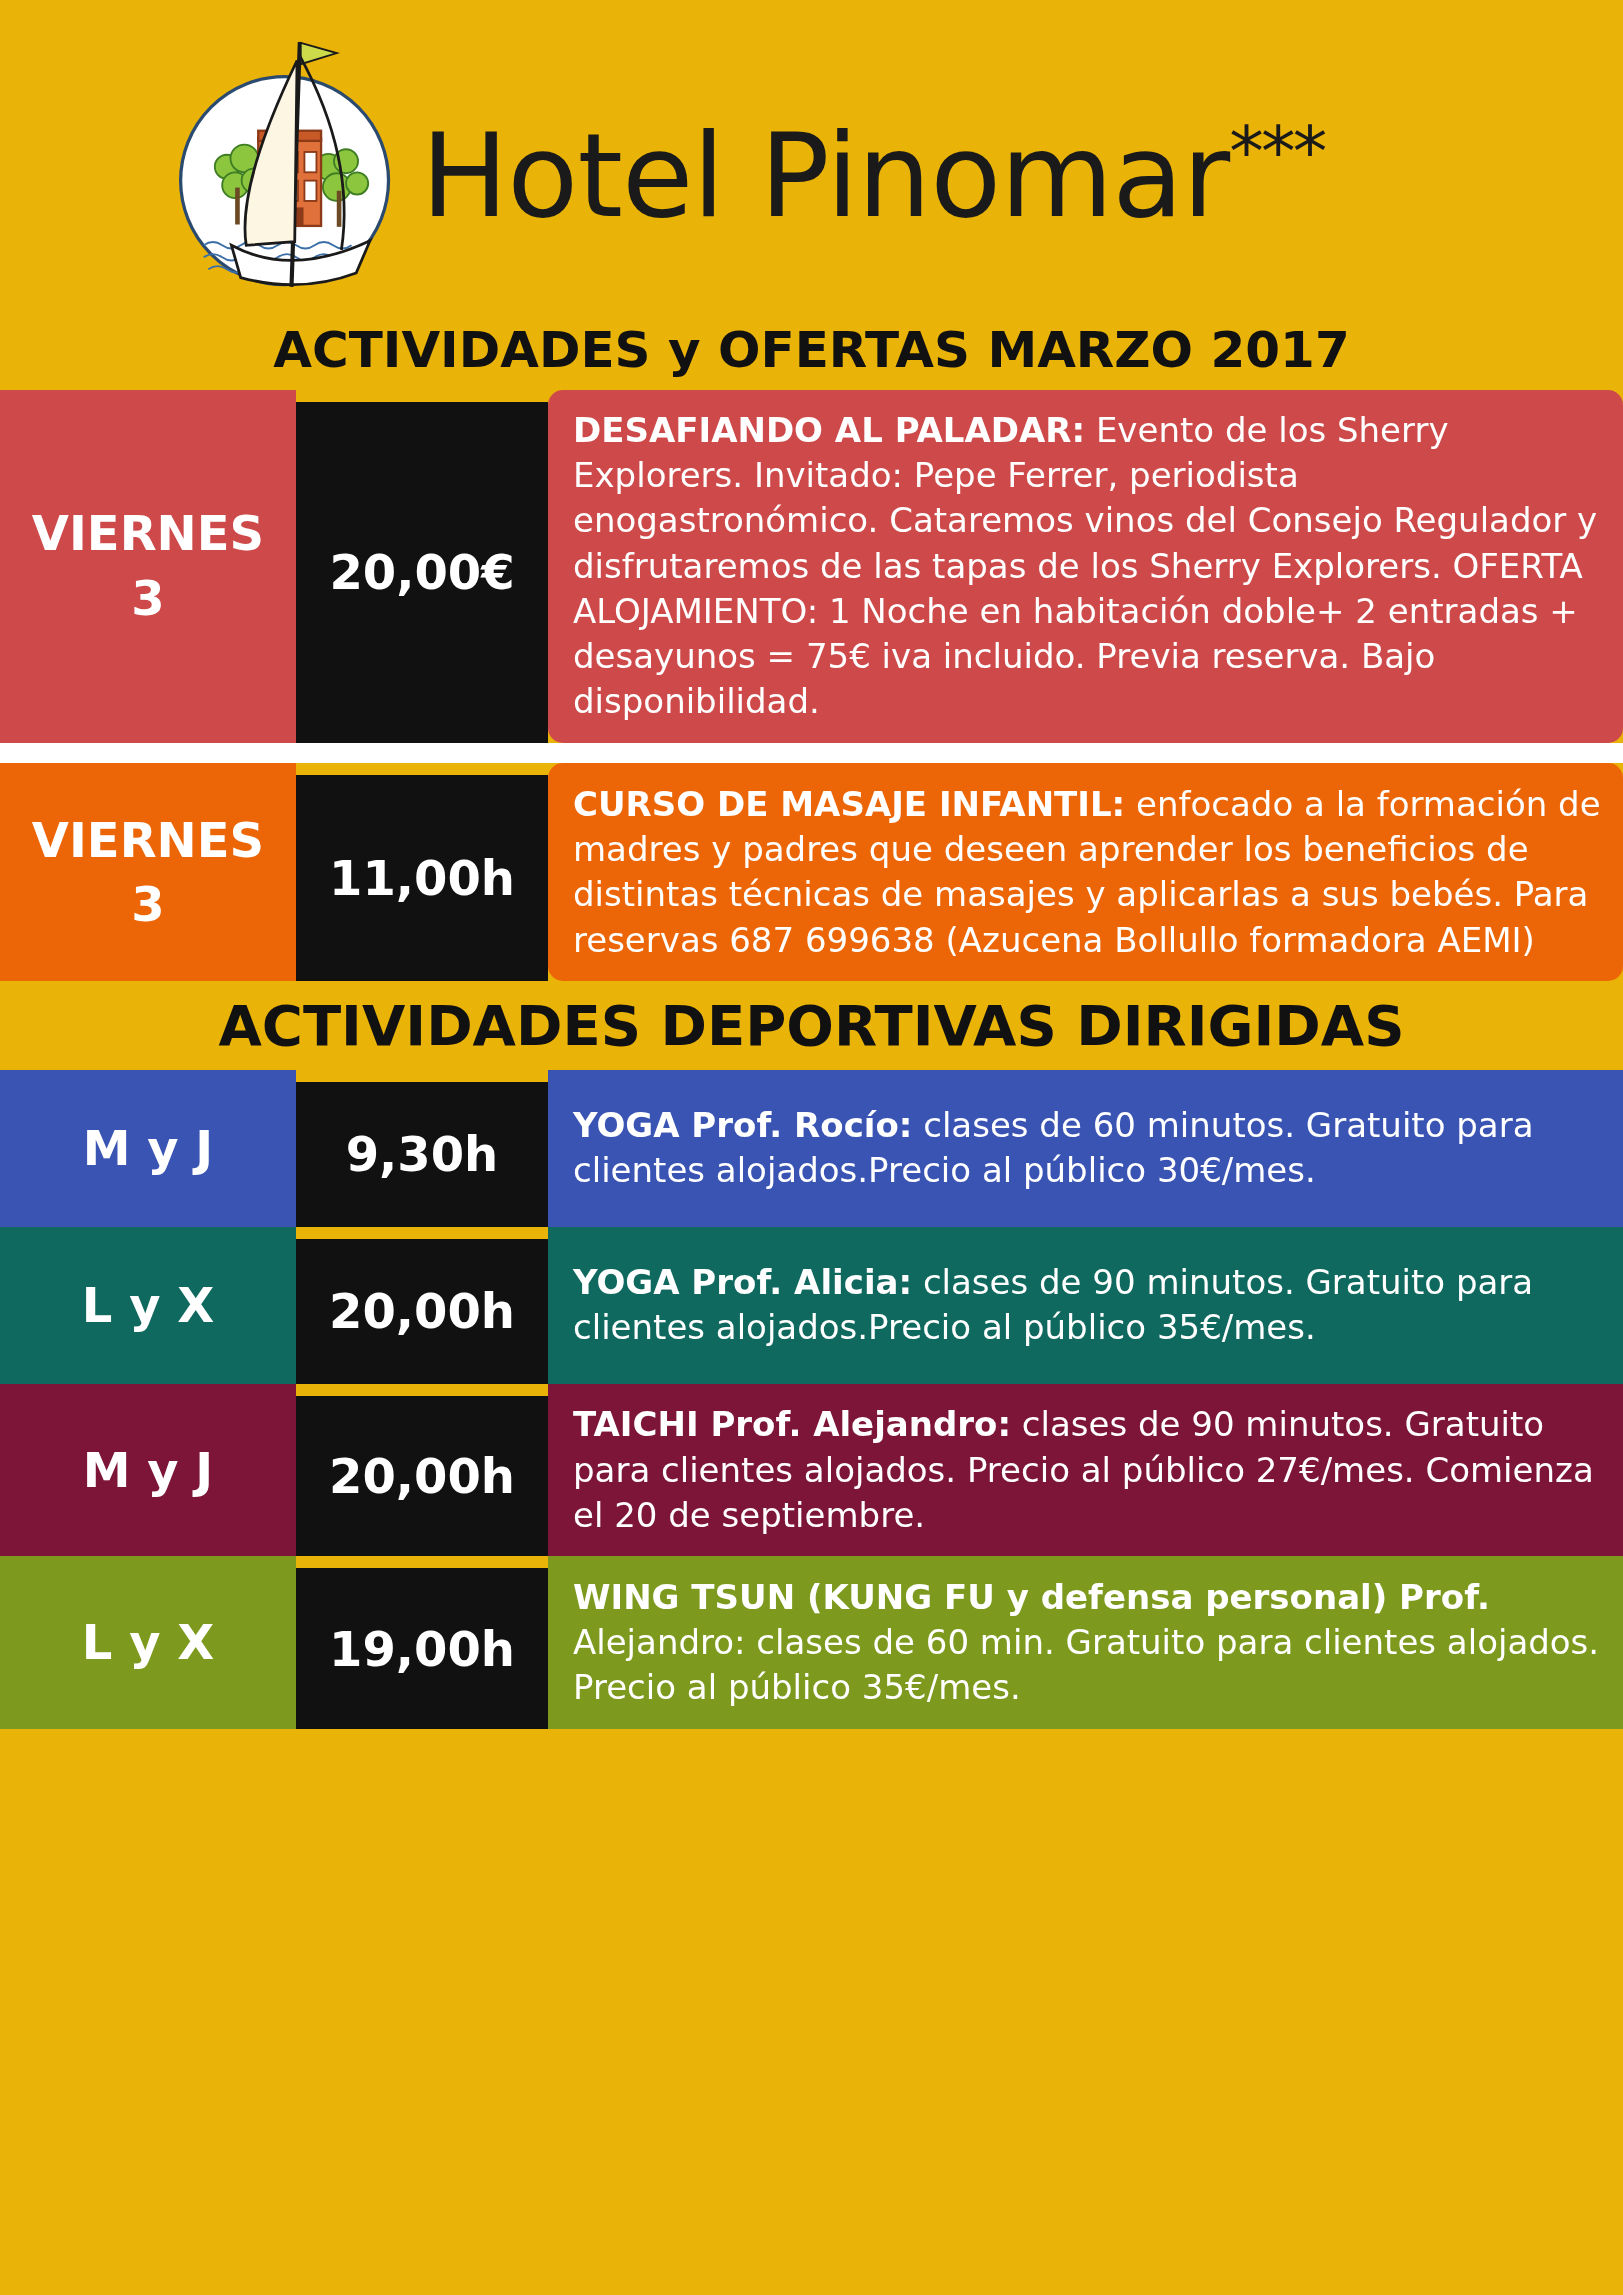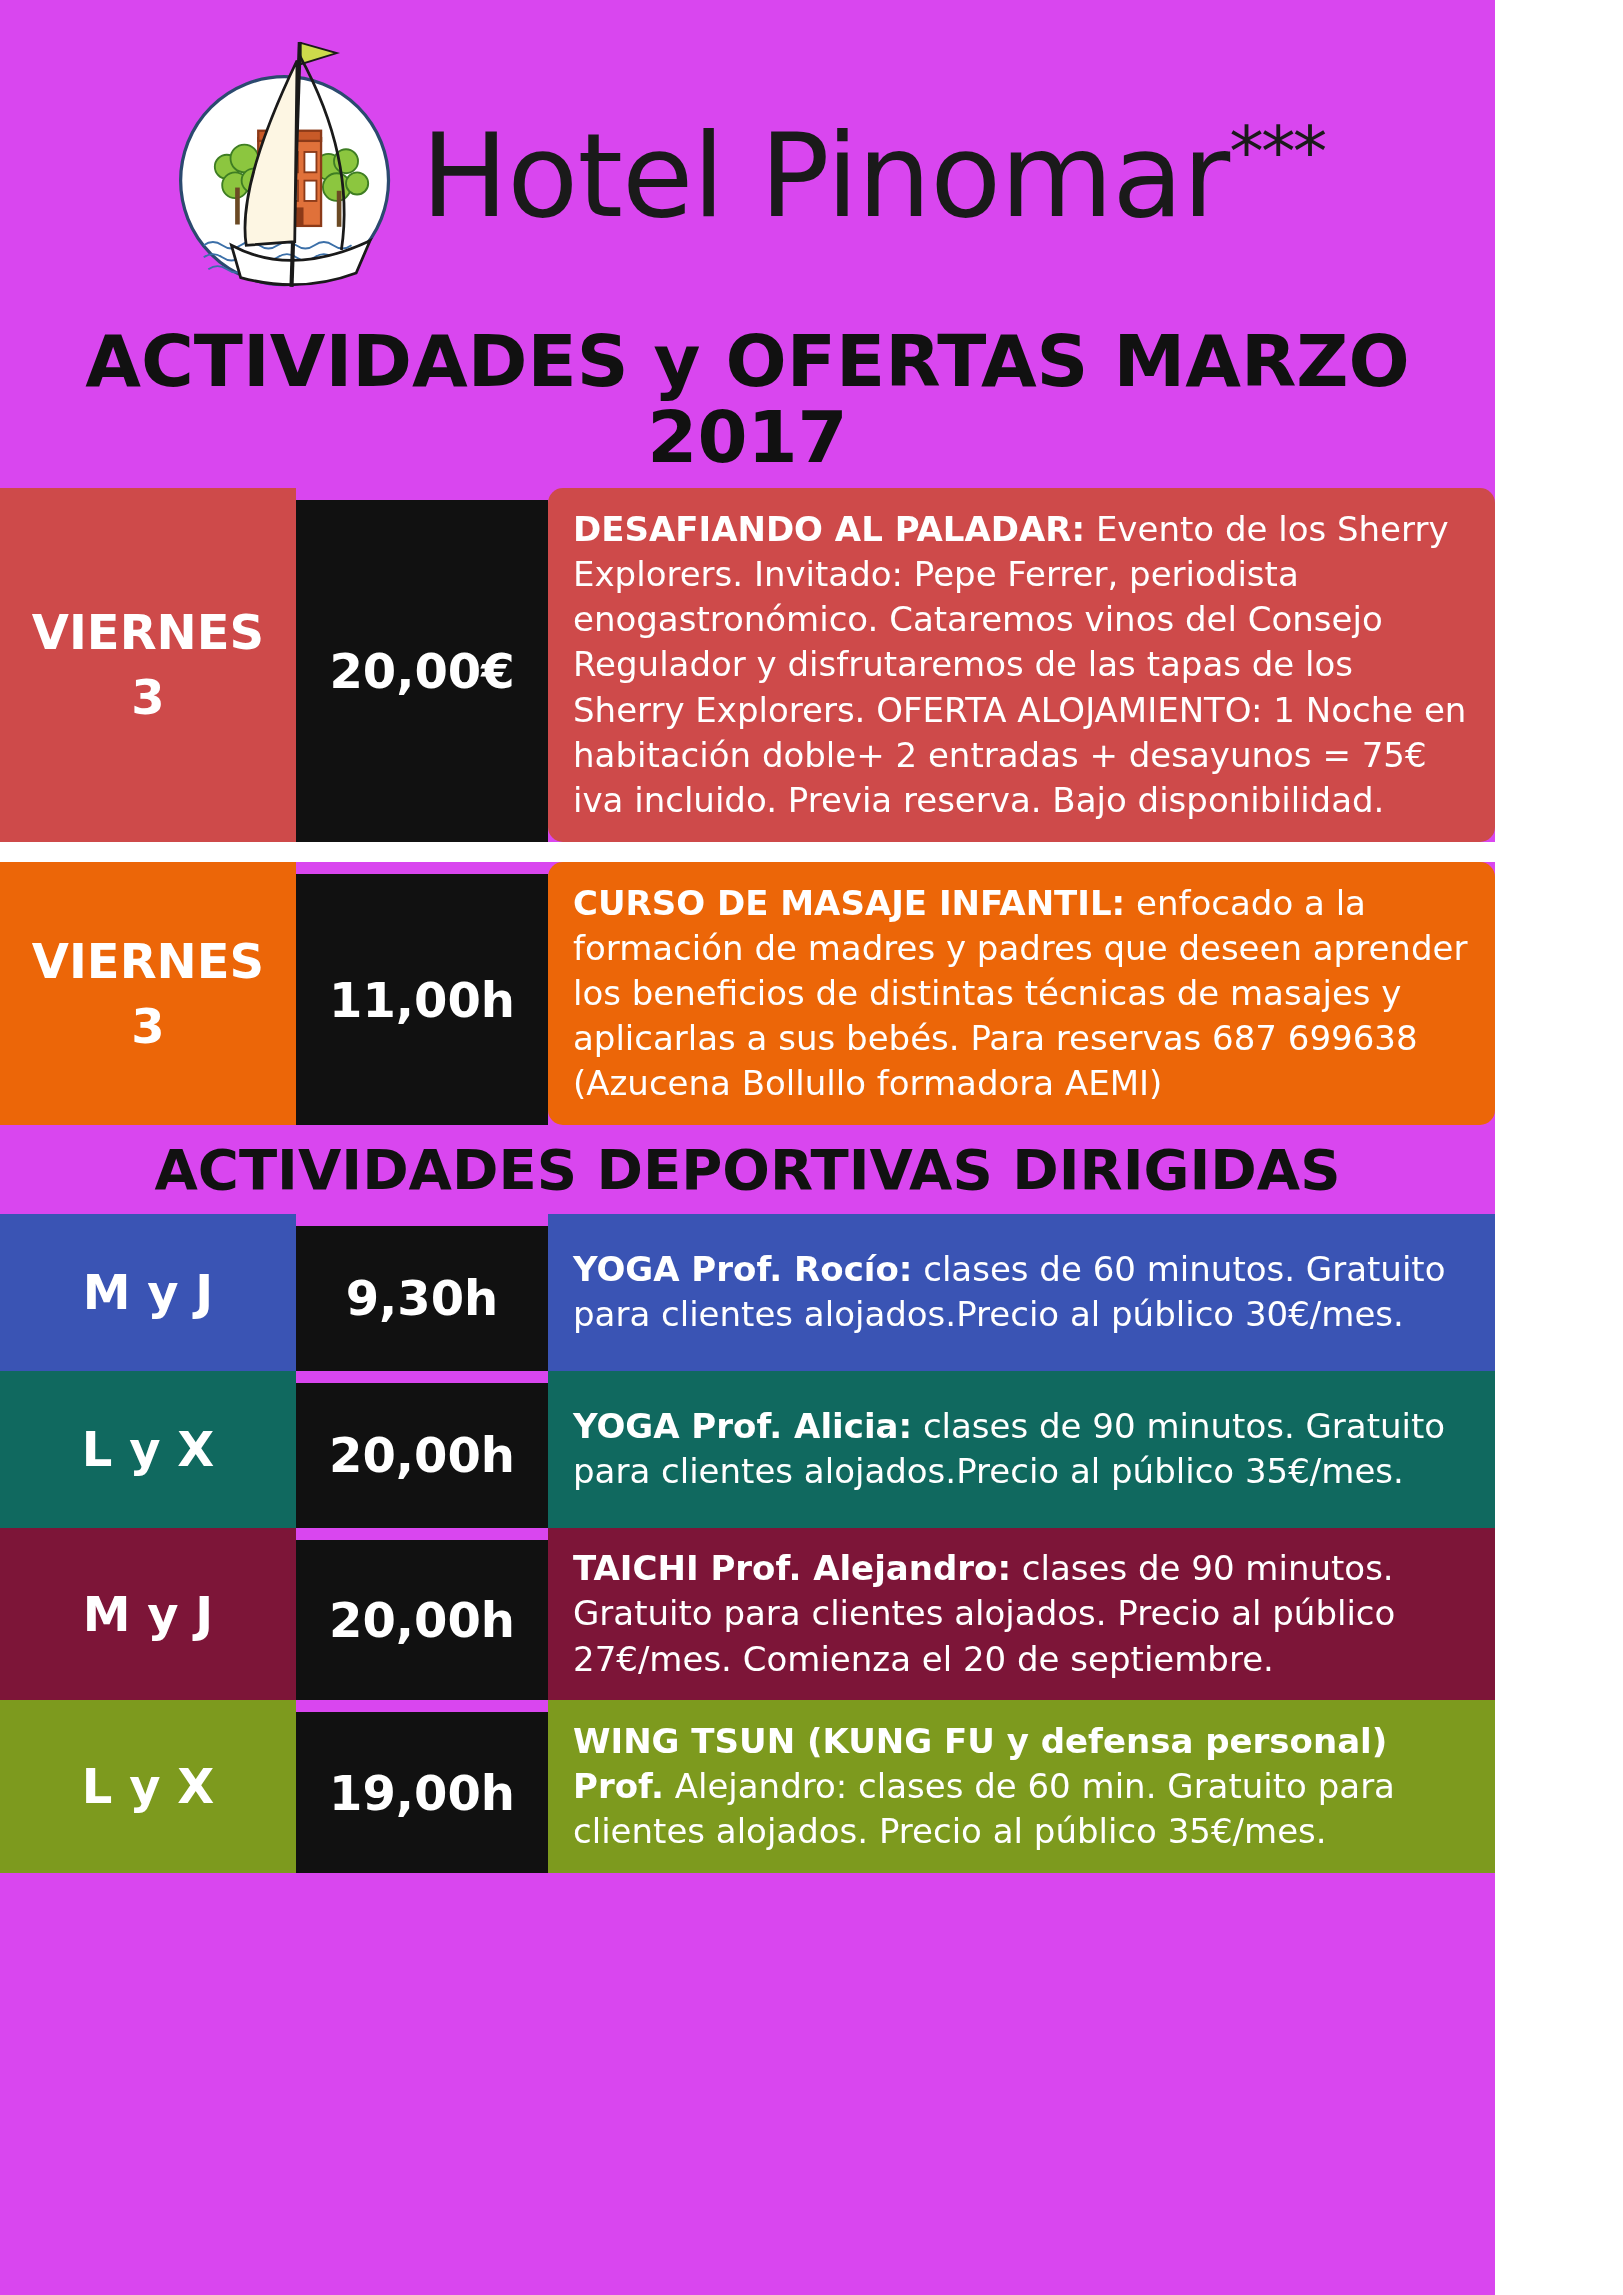--- a/index.html
+++ b/index.html
@@ -8,23 +8,23 @@
     background: #ffffff;
   }
   body {
     width: 1623px;
     height: 2295px;
     font-family: "Liberation Sans", sans-serif;
     overflow: hidden;
   }
   .page {
     position: relative;
-    width: 1495px;
+    width: 1623px;
     height: 2295px;
-    background: #d946ef;
+    background: #eab308;
     box-sizing: border-box;
   }
 
   
   .header {
     display: flex;
     align-items: center;
     padding: 28px 0 0 176px;
     height: 324px;
     box-sizing: border-box;
@@ -50,21 +50,21 @@
     font-size: 69px;
     vertical-align: super;
     letter-spacing: -2.8px;
   }
 
   
   .section-title {
     text-align: center;
     font-family: "DejaVu Sans", sans-serif;
     font-weight: bold;
-    font-size: 72px;
+    font-size: 50px;
     color: #111111;
     letter-spacing: 0px;
     margin: 0;
     padding: 0 0 13px 0;
     line-height: 1.05;
   }
   .section-title.sports {
     padding: 15.7px 0 14px 0;
     font-size: 56px;
   }

